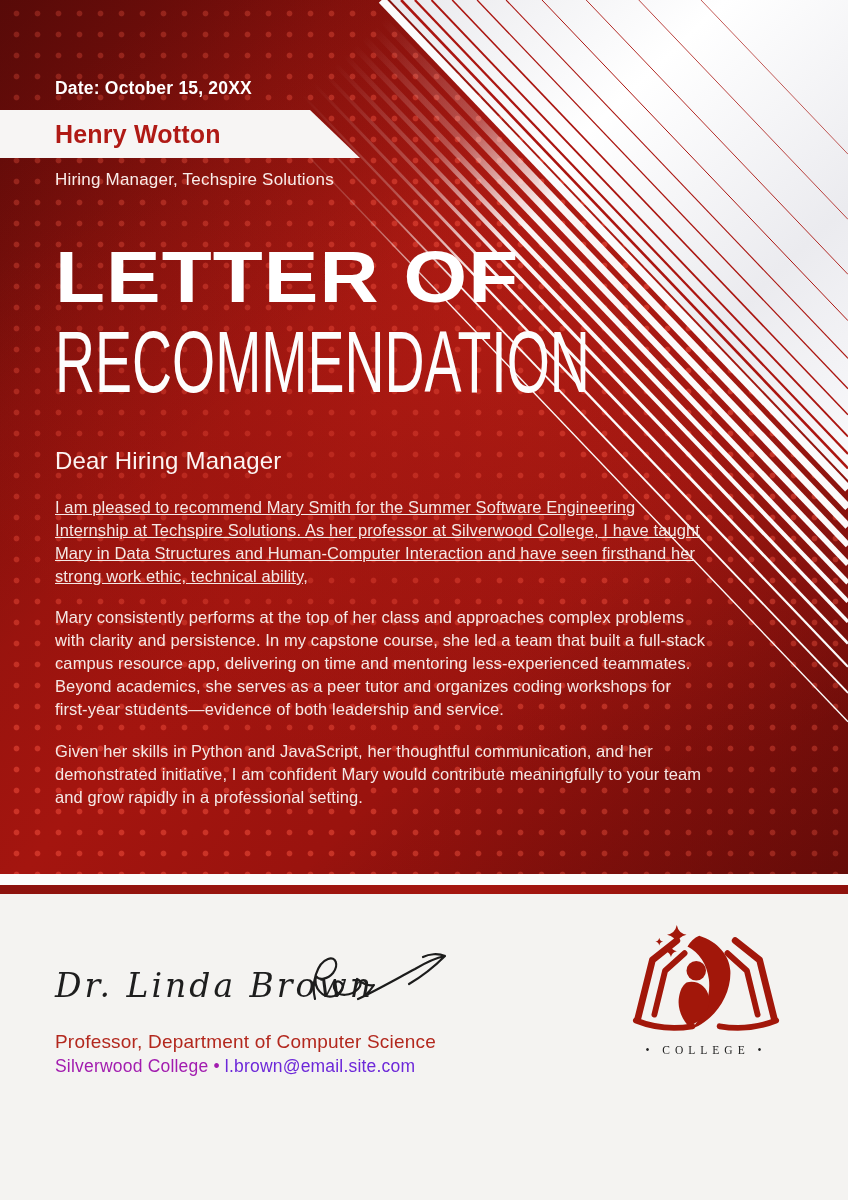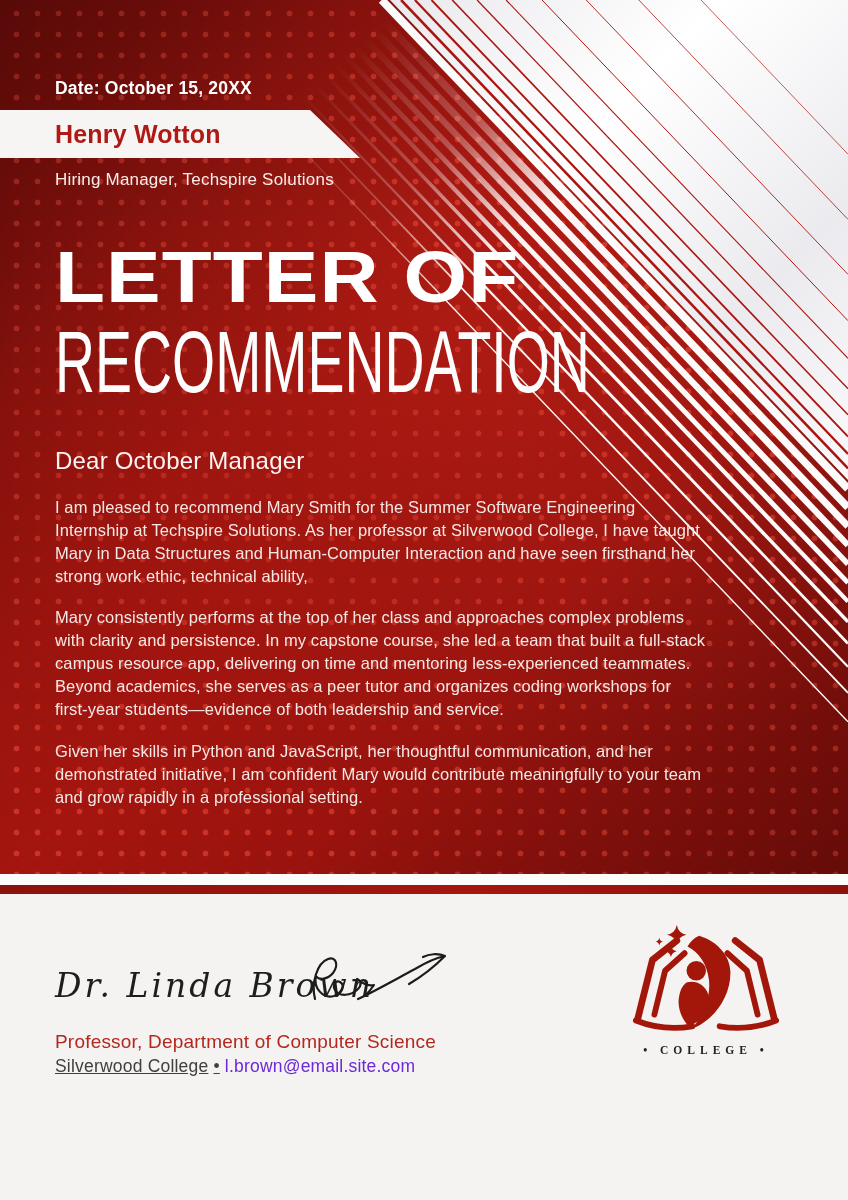--- a/index.html
+++ b/index.html
@@ -59,52 +59,52 @@
     transform:scaleX(0.63); transform-origin:left center; white-space:nowrap; line-height:1;
   }
   .salutation{
     position:absolute; left:55px; top:447px;
     font-size:24px; font-weight:500; color:#fcf4f2; letter-spacing:.2px;
   }
   .para{
     position:absolute; left:55px; width:652px;
     font-size:16.5px; line-height:23px; color:#f4e8e5; letter-spacing:.1px;
   }
-  .p1{top:496px;} .p2{top:606px;} .p3{top:740px;}
+  .p1{top:496px;text-decoration:underline;} .p2{top:606px;} .p3{top:740px;}
   
   .band-white{position:absolute; left:0; top:874px; width:848px; height:11px; background:#fcfcfb;}
   .band-red{position:absolute; left:0; top:885px; width:848px; height:9px;
     background:linear-gradient(90deg,#8c120d,#a5160f 55%,#8f110c);}
   
   .footer{position:absolute; left:0; top:894px; width:848px; height:306px; background:#f4f3f1;}
   .sig-name{
     position:absolute; left:55px; top:72px;
     font-family:"DejaVu Serif","Liberation Serif",serif; font-style:italic;
     font-size:33px; color:#1e1e1e; letter-spacing:3px; white-space:nowrap;
   }
   .sig-scribble{position:absolute; left:303px; top:55px;}
   .sig-role{
     position:absolute; left:55px; top:137px;
     font-size:19px; color:#b3281e; letter-spacing:.2px;
   }
   .sig-line2{
     position:absolute; left:55px; top:162px;
     font-size:17.5px; letter-spacing:.2px;
   }
-  .sig-line2 .red{color:#404040;text-decoration:underline;}
+  .sig-line2 .red{color:#a21caf;}
   .sig-line2 .dark{color:#6d28d9;}
   .logo{
     position:absolute; left:608px; top:30px; width:196px; text-align:center;
   }
   .logo-name{
     font-family:"Liberation Serif","DejaVu Serif",serif; font-weight:700;
     font-size:25px; color:#1b1b1b; letter-spacing:1px; margin-top:2px; white-space:nowrap;
   }
   .logo-sub{
-    font-family:"Liberation Serif","DejaVu Serif",serif; font-weight:700;
+    font-family:"Liberation Serif","DejaVu Serif",serif; font-weight:400;
     font-size:11.5px; color:#222222; letter-spacing:5px; margin-top:4px; white-space:nowrap;
   }
 </style>
 </head>
 <body>
 
 <div class="page">
 
   <div class="hero">
     <div class="dots"></div>
@@ -160,21 +160,21 @@
 
     <div class="banner">
       <div class="name">Henry Wotton</div>
     </div>
 
     <div class="subtitle">Hiring Manager, Techspire Solutions</div>
 
     <div class="title1">LETTER OF</div>
     <div class="title2">RECOMMENDATION</div>
 
-    <div class="salutation">Dear October Manager</div>
+    <div class="salutation">Dear Hiring Manager</div>
 
     <div class="para p1">I am pleased to recommend Mary Smith for the Summer Software Engineering Internship at Techspire Solutions. As her professor at Silverwood College, I have taught Mary in Data Structures and Human-Computer Interaction and have seen firsthand her strong work ethic, technical ability,</div>
     <div class="para p2">Mary consistently performs at the top of her class and approaches complex problems with clarity and persistence. In my capstone course, she led a team that built a full-stack campus resource app, delivering on time and mentoring less-experienced teammates. Beyond academics, she serves as a peer tutor and organizes coding workshops for first-year students—evidence of both leadership and service.</div>
     <div class="para p3">Given her skills in Python and JavaScript, her thoughtful communication, and her demonstrated initiative, I am confident Mary would contribute meaningfully to your team and grow rapidly in a professional setting.</div>
   </div>
 
   <div class="band-white"></div>
   <div class="band-red"></div>
 
   <div class="footer">

